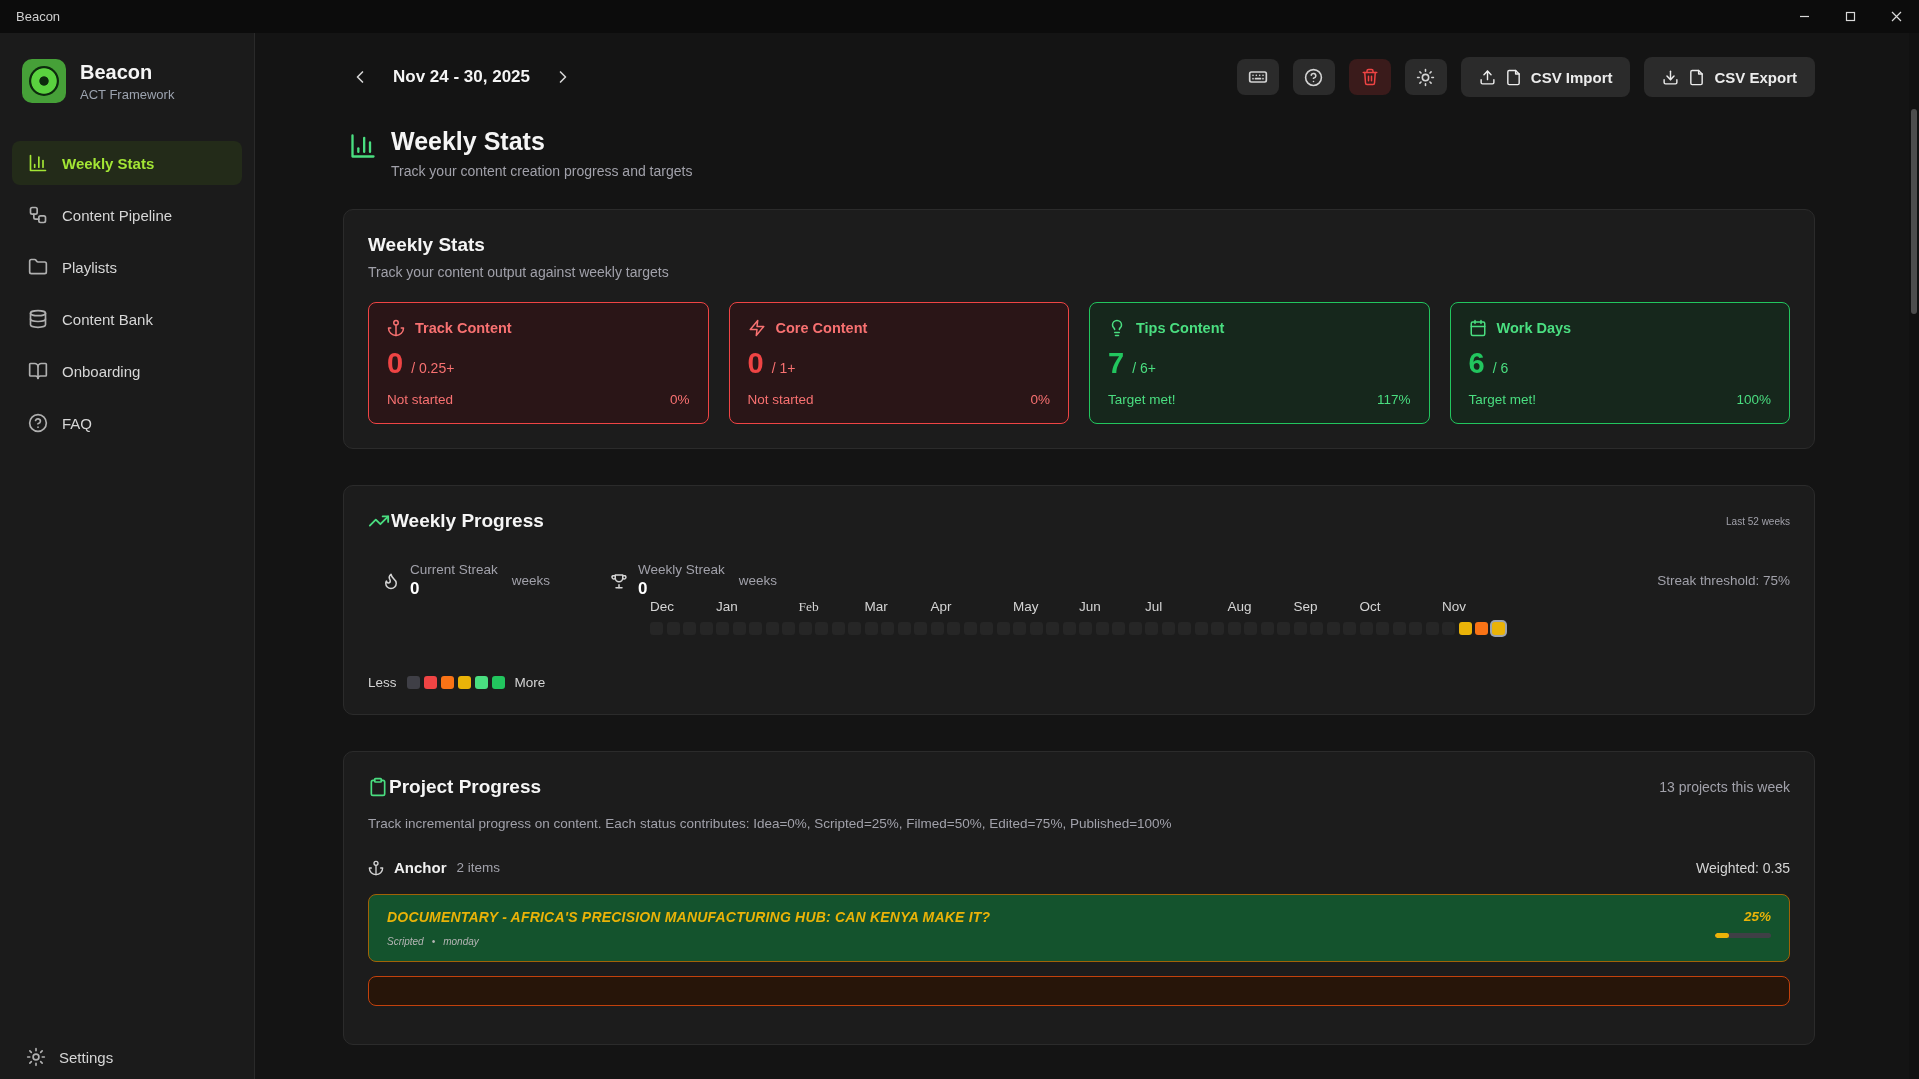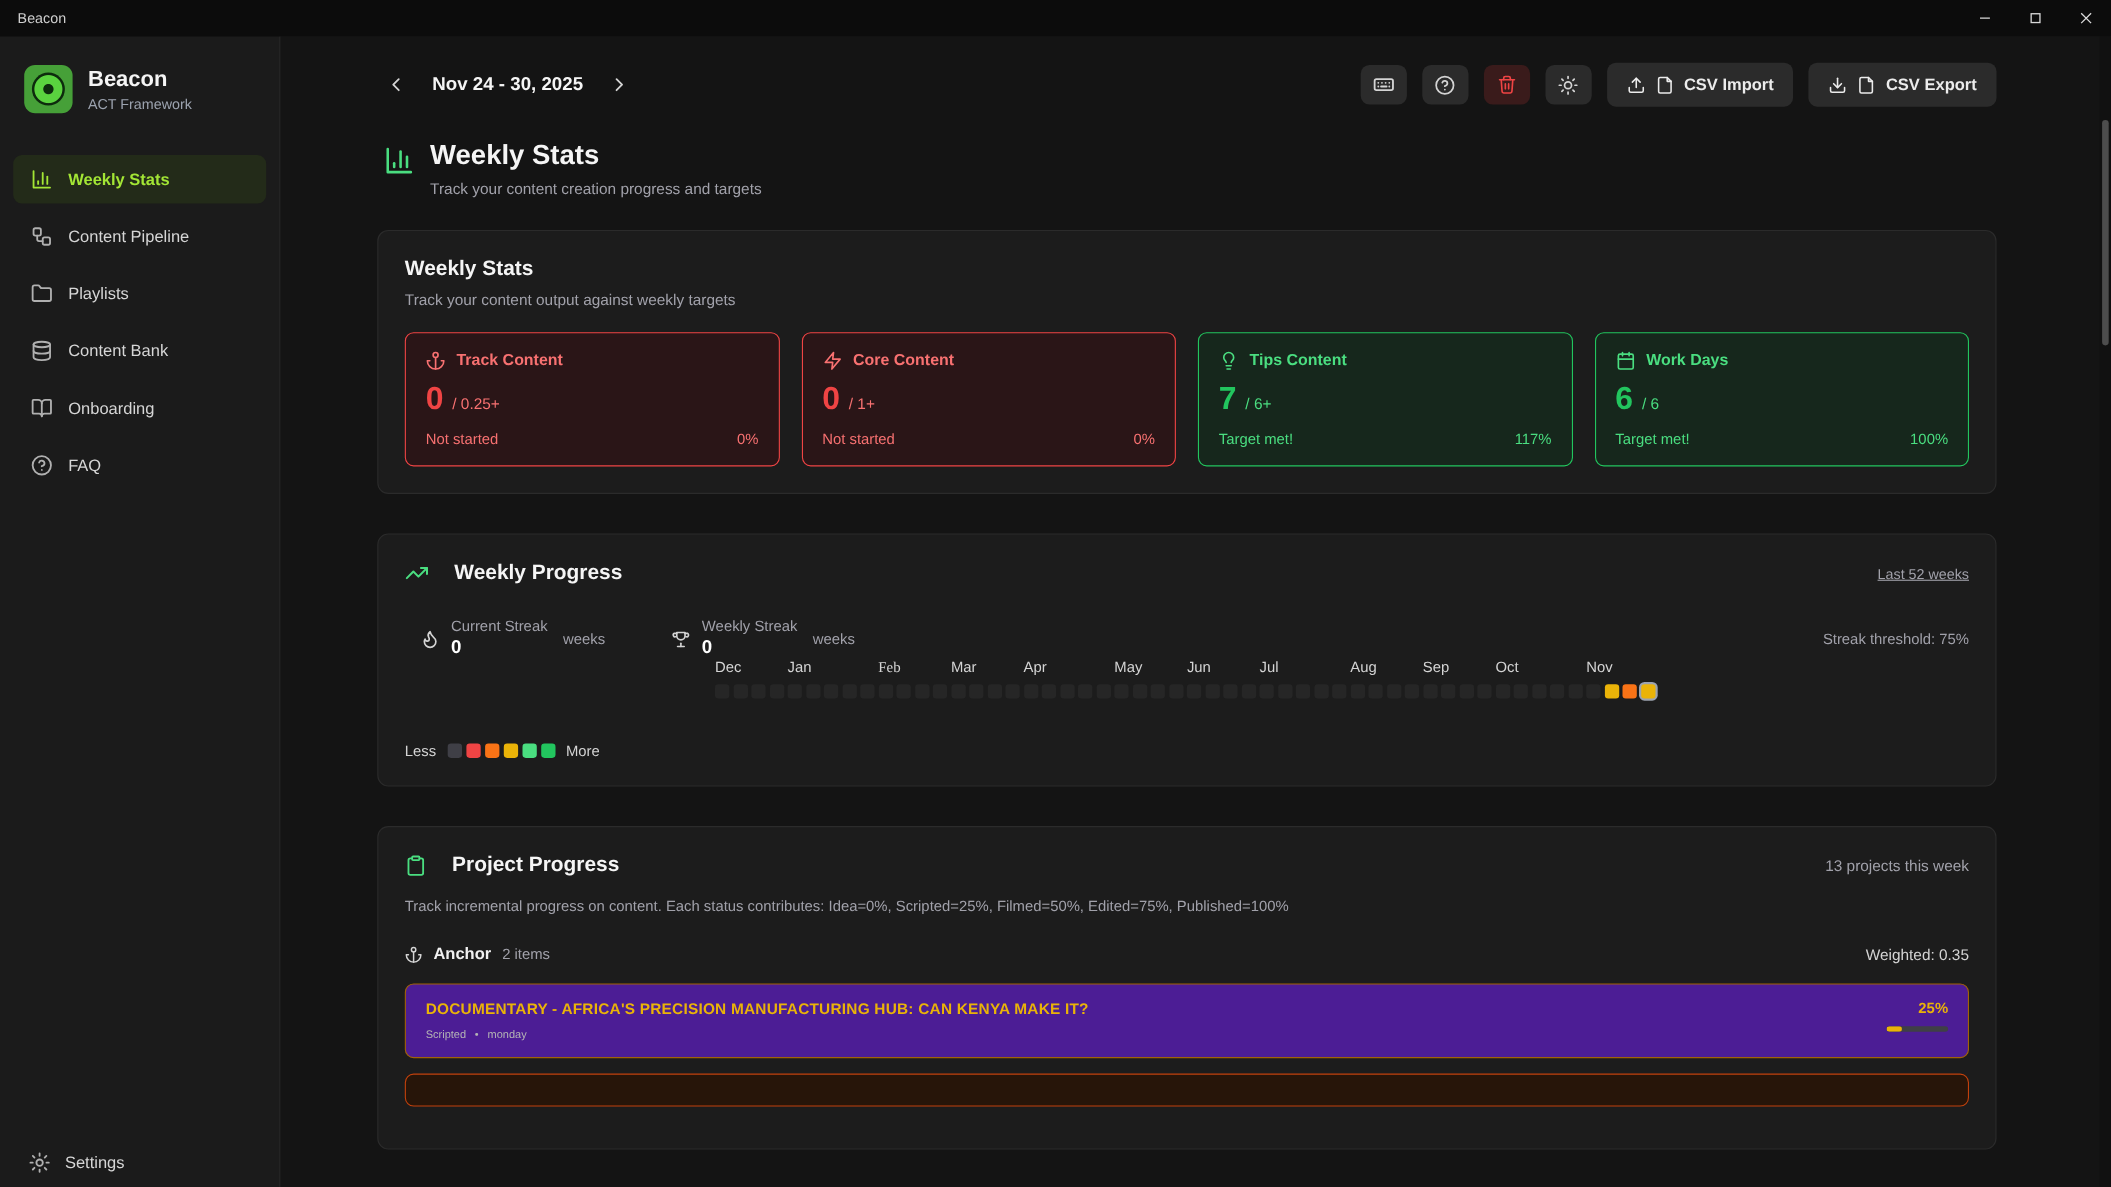--- a/index.html
+++ b/index.html
@@ -43,21 +43,21 @@
 
   .content { padding:8px 104px 0 88px; }
   .page-head { display:flex; align-items:flex-start; gap:14px; margin:16px 0 30px; padding-left:6px; }
   .page-head-icon { color:#4ade80; margin-top:5px; }
   .page-title { font-size:25px; font-weight:700; color:#f5f5f5; }
   .page-sub { font-size:14px; color:#a1a1aa; margin-top:7px; }
 
   .card { background:#1c1c1c; border:1px solid #2b2b2b; border-radius:10px; padding:24px; margin-bottom:36px; }
   .card-title { font-size:19px; font-weight:700; color:#f5f5f5; }
   .card-sub { font-size:14px; color:#a1a1aa; margin-top:8px; }
-  .card-title-row { display:flex; align-items:center; gap:23px; }
+  .card-title-row { display:flex; align-items:center; gap:1px; }
   .muted { color:#a1a1aa; }
 
   
   .stat-grid { display:grid; grid-template-columns:repeat(4,1fr); gap:20px; margin-top:22px; }
   .stat-card { border-radius:8px; padding:16px 18px; border:1px solid transparent; }
   .stat-card.danger { border-color:#ef4444; background:#2a1517; color:#f87171; }
   .stat-card.danger .stat-value { color:#ef4444; }
   .stat-card.success { border-color:#22c55e; background:#16271c; color:#4ade80; }
   .stat-card.success .stat-value { color:#22c55e; }
   .stat-head { display:flex; align-items:center; gap:10px; font-size:14.5px; font-weight:600; }
@@ -87,21 +87,21 @@
   .legend-swatch { width:13px; height:13px; border-radius:3px; }
 
   
   .desc { font-size:13.5px; color:#a1a1aa; margin:18px 0 28px; }
   .group-row { display:flex; align-items:center; gap:10px; margin-bottom:18px; }
   .group-row svg { color:#d4d4d4; }
   .group-label { font-size:15px; font-weight:700; color:#f0f0f0; }
   .group-count { font-size:13.5px; color:#a1a1aa; }
   .group-weight { margin-left:auto; font-size:14px; color:#d4d4d4; }
   .project-item { border:1px solid; border-radius:8px; padding:14px 18px; display:flex; justify-content:space-between; align-items:flex-start; margin-bottom:14px; }
-  .project-item.tone-yellow { border-color:#a16207; background:#4c1d95; }
+  .project-item.tone-yellow { border-color:#a16207; background:#14532d;font-style:italic; }
   .project-item.tone-yellow .pi-title, .project-item.tone-yellow .pi-percent { color:#eab308; }
   .project-item.tone-yellow .pi-fill { background:#eab308; }
   .project-item.tone-orange { border-color:#c2410c; background:#271509; }
   .pi-title { font-size:14px; font-weight:700; letter-spacing:0.2px; }
   .pi-meta { display:flex; align-items:center; gap:8px; margin-top:11px; font-size:10px; color:#b5b5b5; }
   .pi-right { display:flex; flex-direction:column; align-items:flex-end; gap:9px; }
   .pi-percent { font-size:13.5px; font-weight:700; }
   .pi-bar { width:56px; height:5px; border-radius:3px; background:#3f3f46; overflow:hidden; }
   .pi-fill { height:100%; border-radius:3px; }
 
@@ -363,21 +363,21 @@
         </div>
       </section>
 
       <section class="card">
         <div class="card-title-row">
           <svg width="22" height="22" viewBox="0 0 24 24" fill="none" stroke="#4ade80" stroke-width="2" stroke-linecap="round" stroke-linejoin="round">
               <polyline points="22 7 13.5 15.5 8.5 10.5 2 17"></polyline>
               <polyline points="16 7 22 7 22 13"></polyline>
             </svg>
           <span class="card-title">Weekly Progress</span>
-          <span class="muted" style="margin-left:auto; font-size:13px;text-decoration:underline;">Last 52 weeks</span>
+          <span class="muted" style="margin-left:auto; font-size:10px;">Last 52 weeks</span>
         </div>
         <div class="streak-row">
           <div class="streak">
             <svg width="18" height="18" viewBox="0 0 24 24" fill="none" stroke="currentColor" stroke-width="2" stroke-linecap="round" stroke-linejoin="round">
                 <path d="M8.5 14.5A2.5 2.5 0 0 0 11 12c0-1.38-.5-2-1-3-1.072-2.143-.224-4.054 2-6 .5 2.5 2 4.9 4 6.5 2 1.6 3 3.5 3 5.5a7 7 0 1 1-14 0c0-1.153.433-2.294 1-3a2.5 2.5 0 0 0 2.5 2.5z"></path>
               </svg>
             <div class="streak-col">
               <span class="streak-label">Current Streak</span>
               <span class="streak-value">0</span>
             </div>

